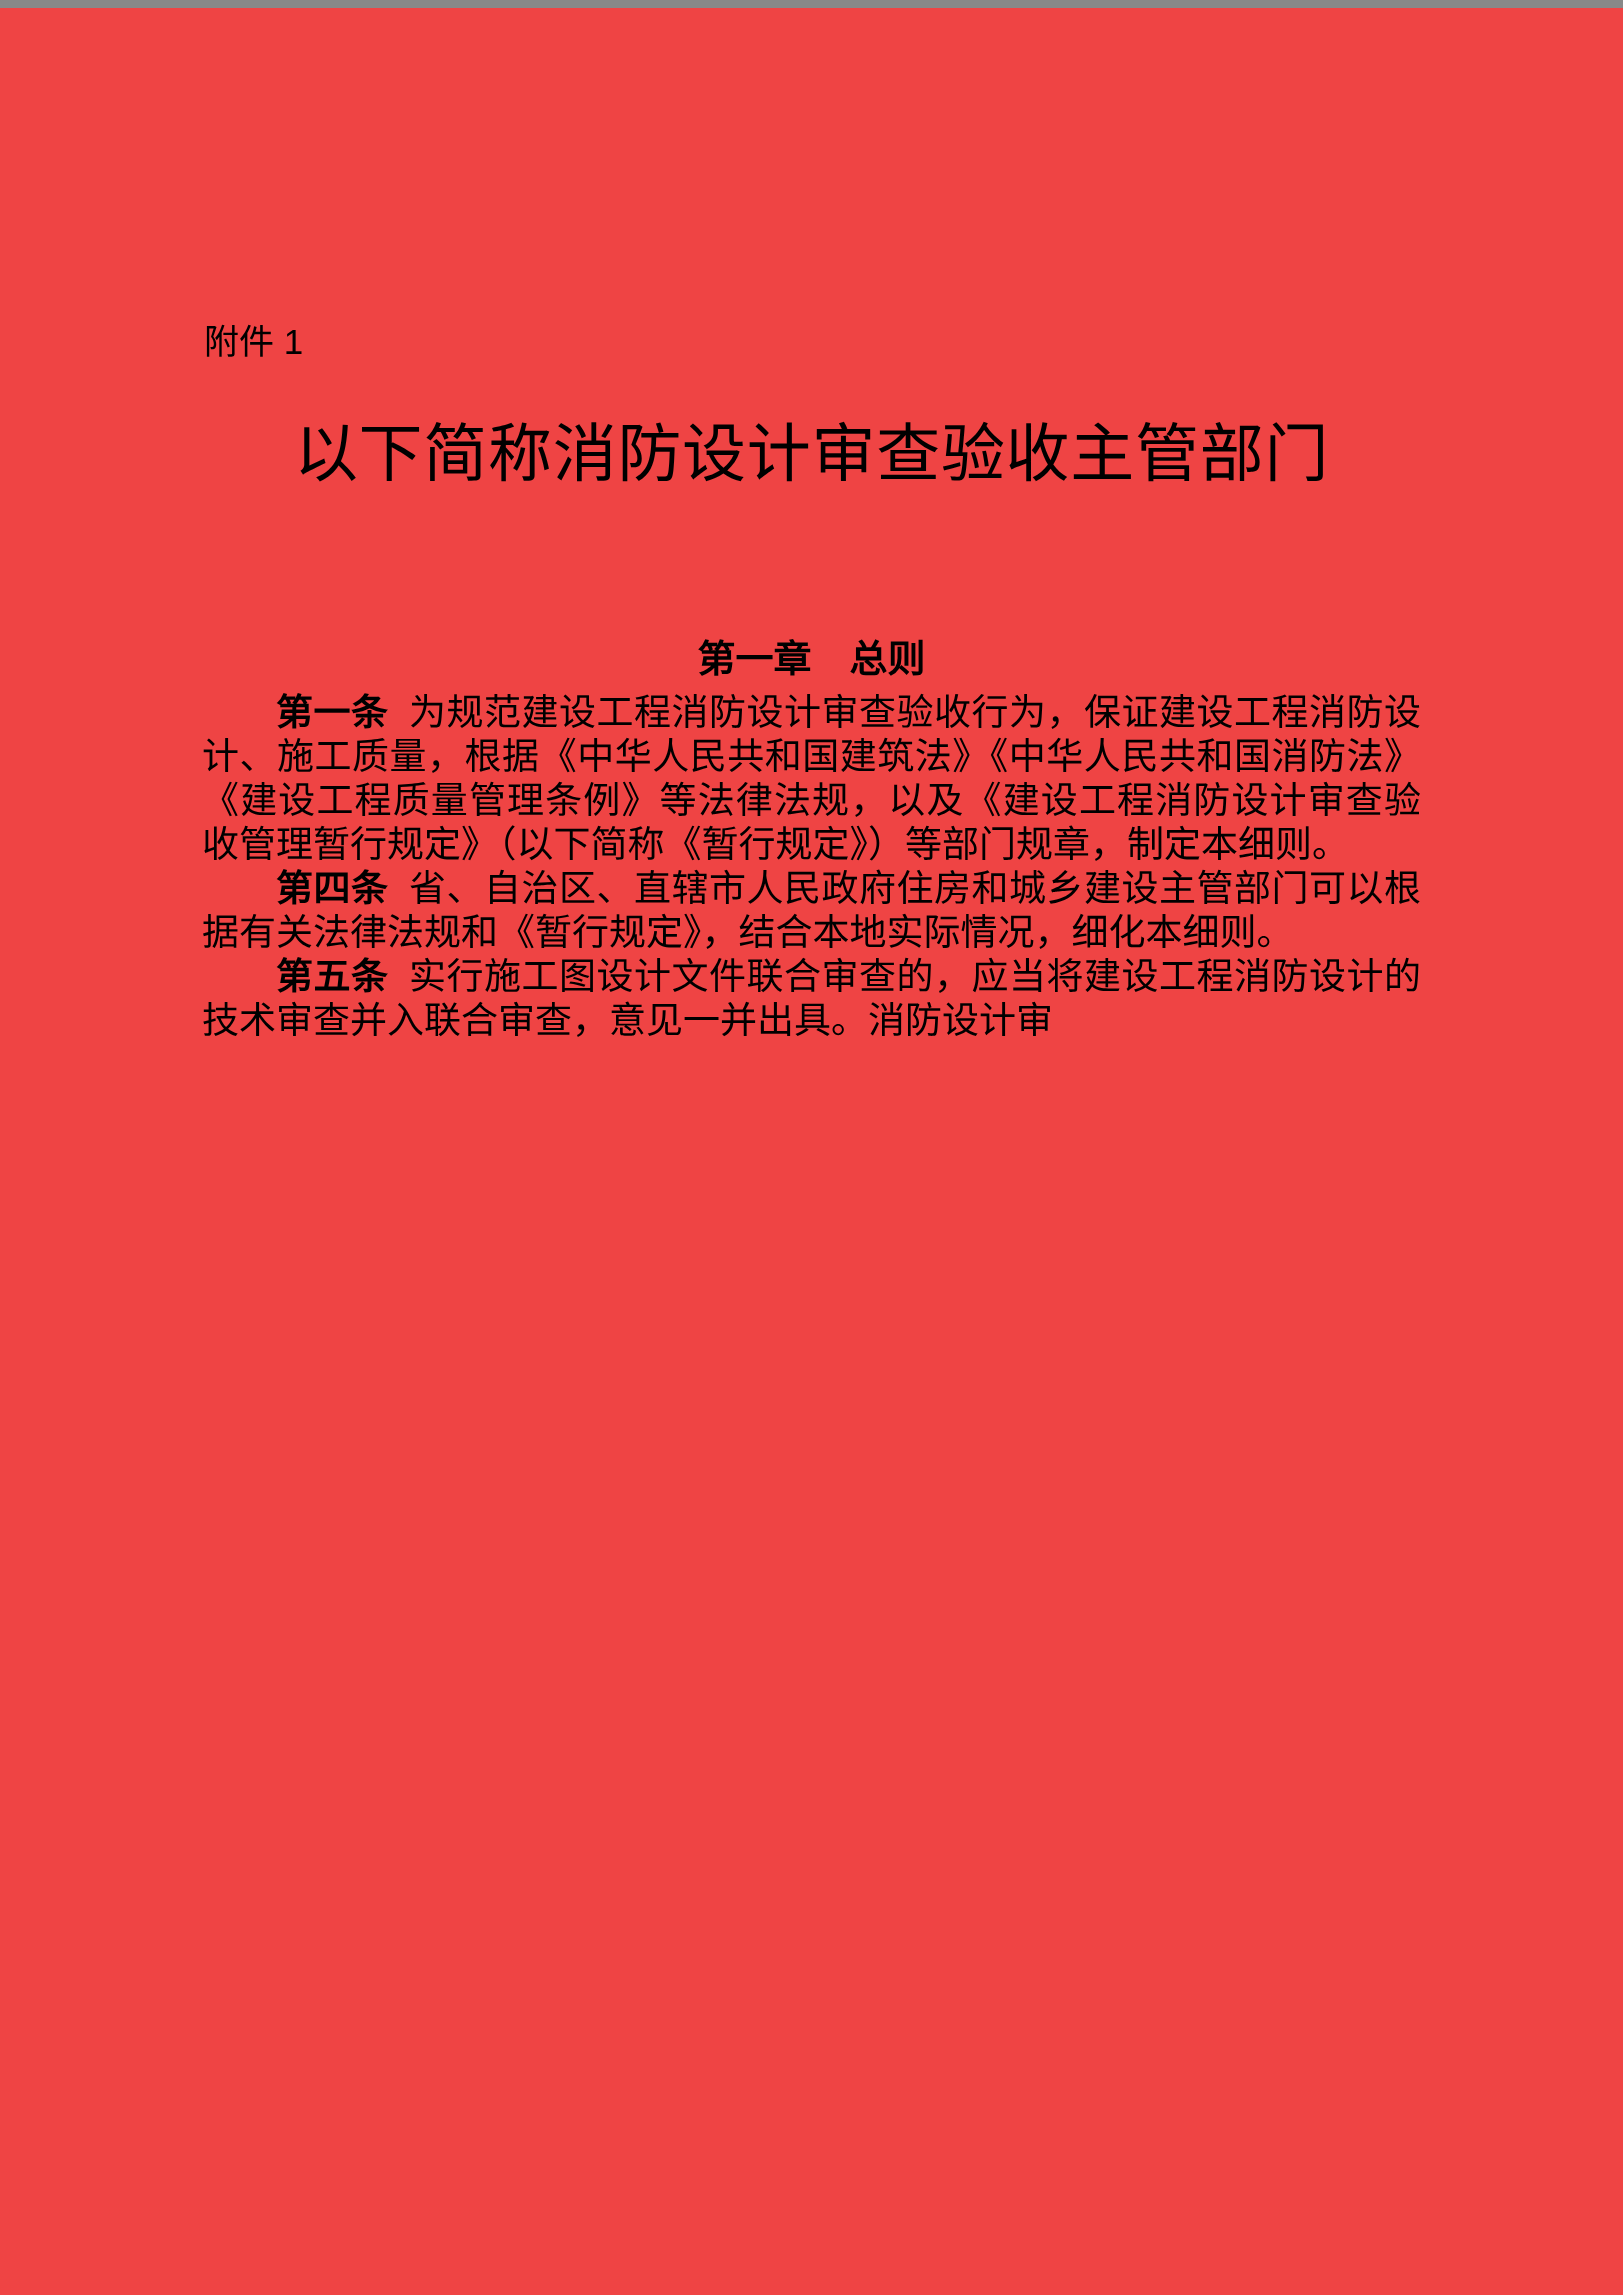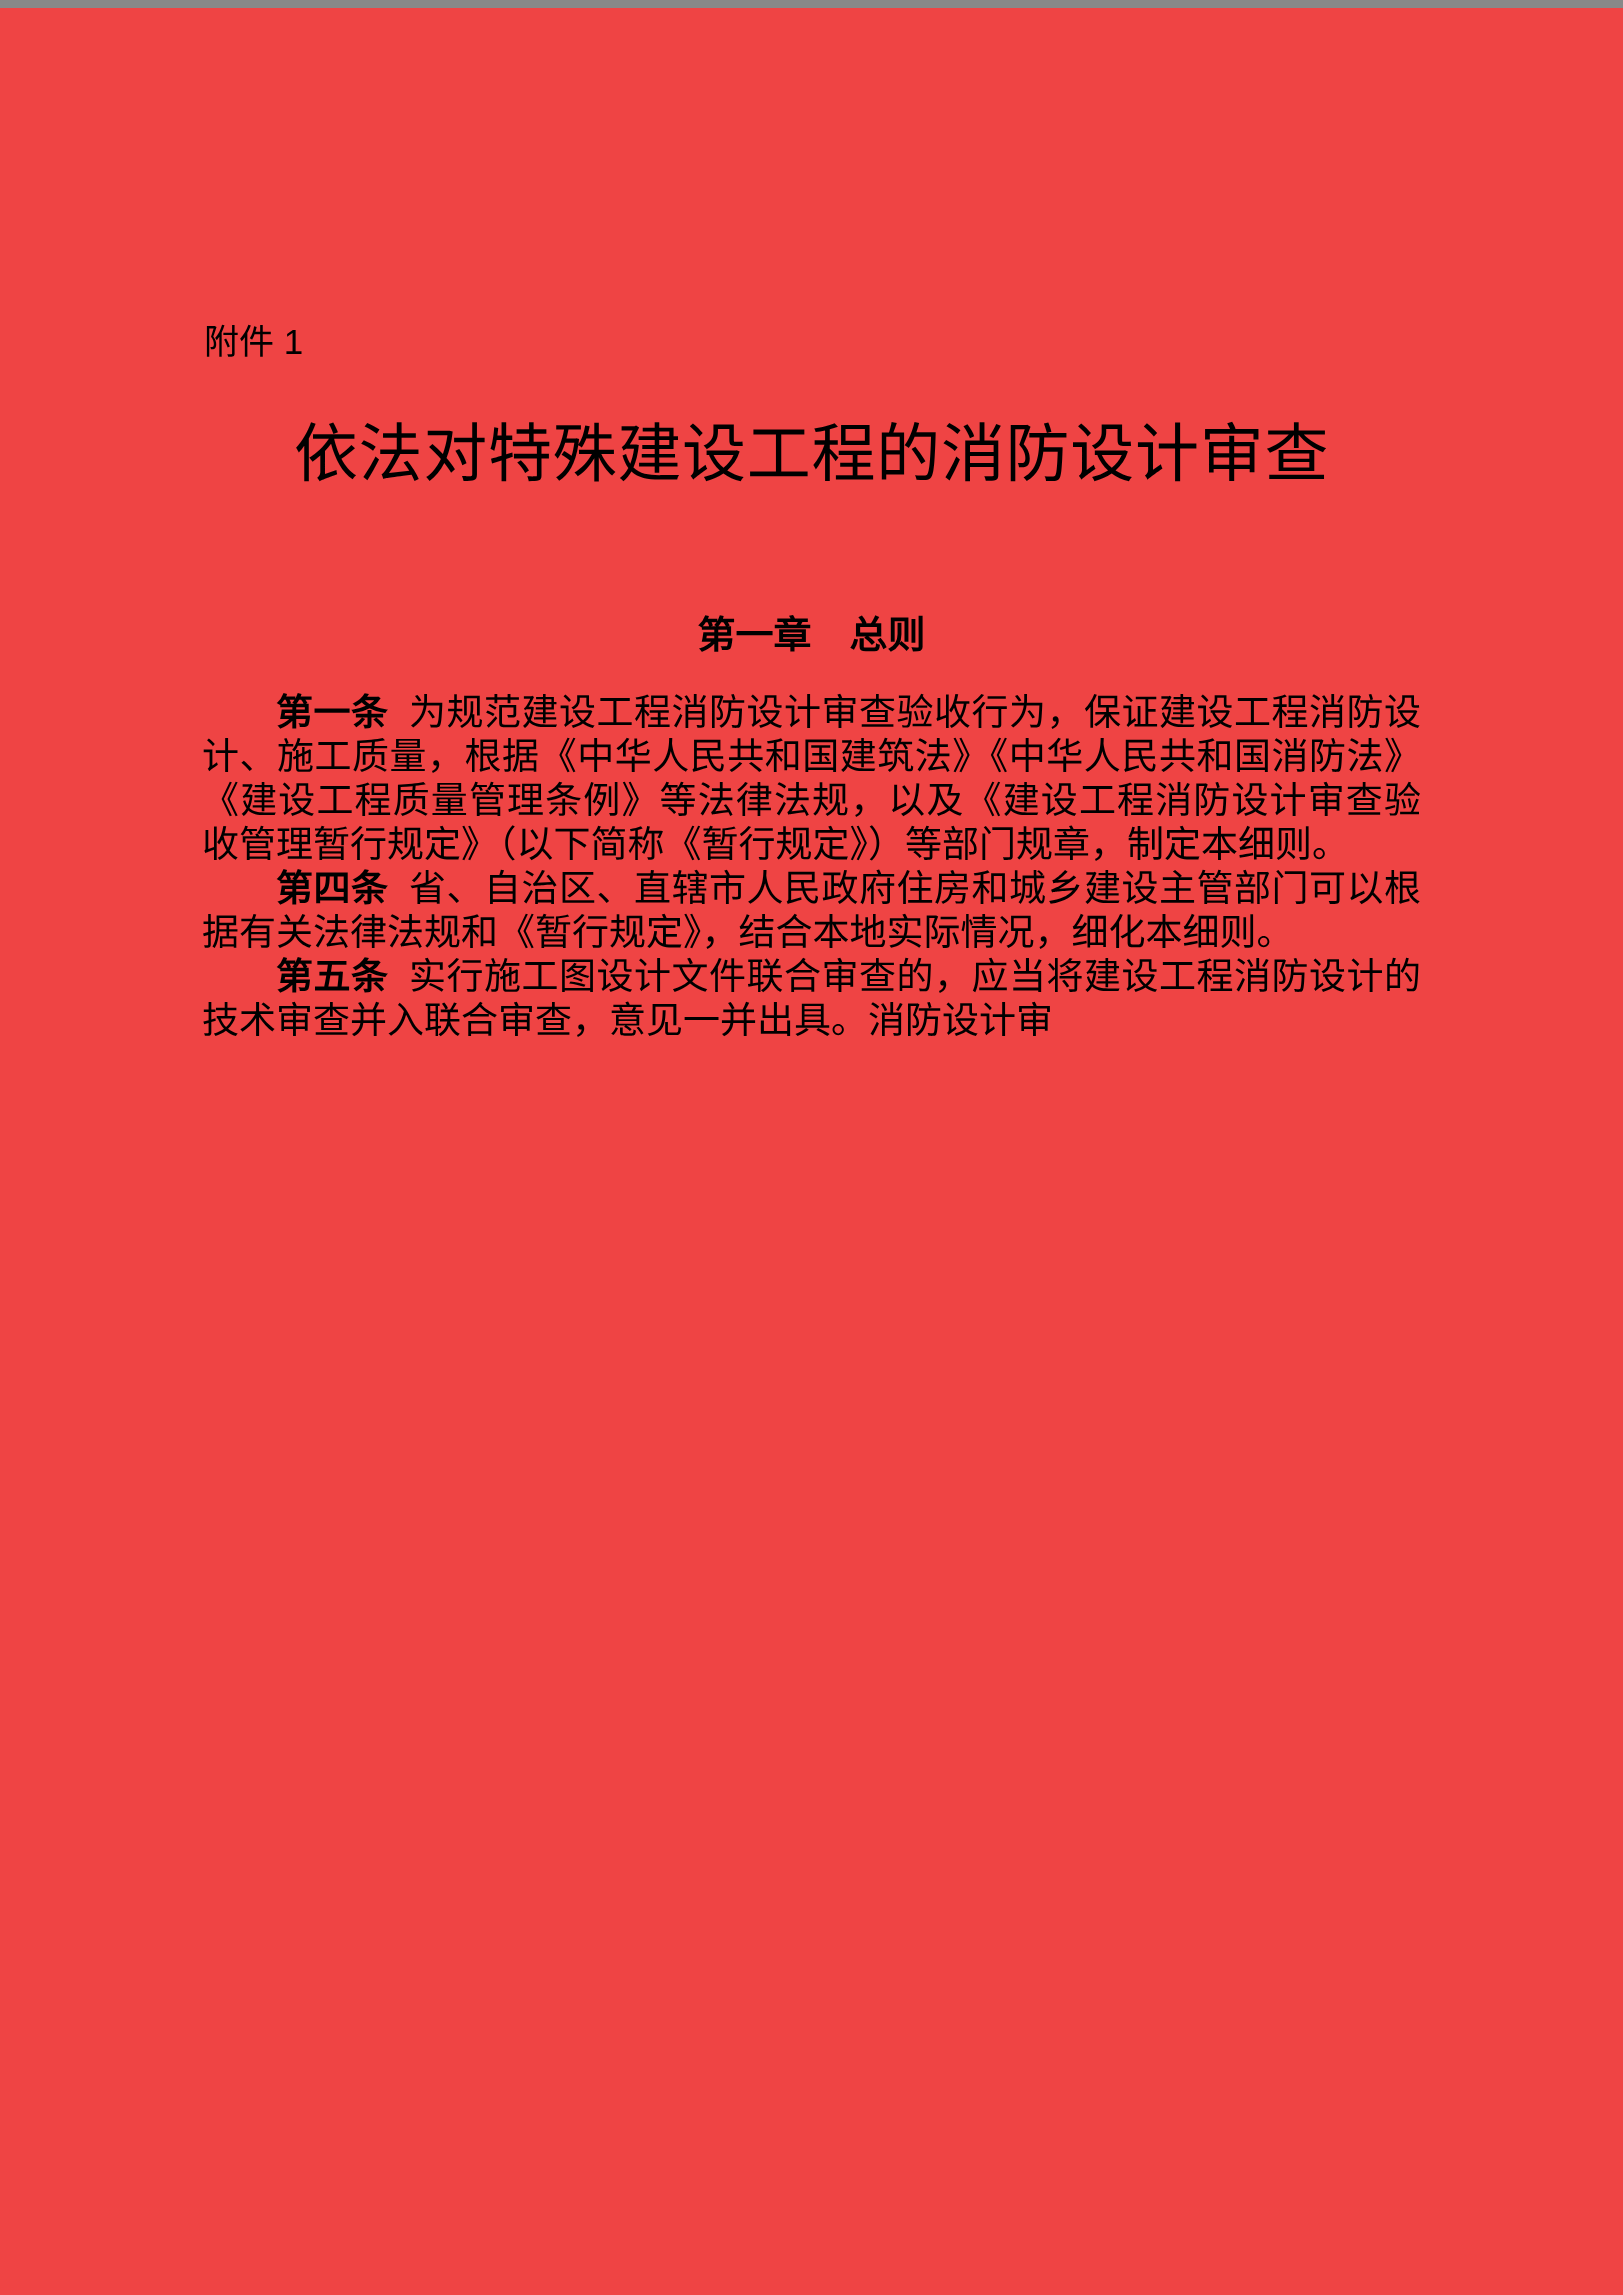--- a/index.html
+++ b/index.html
@@ -39,21 +39,21 @@
     font-size: 64px;
     font-weight: 400;
     line-height: 1.25;
     letter-spacing: 0.7px;
     white-space: nowrap;
   }
   
   .chapter {
     position: absolute;
     left: 0;
-    top: 603px;
+    top: 627px;
     width: 100%;
     margin: 0;
     text-align: center;
     font-family: "Liberation Sans", "DejaVu Sans", sans-serif;
     font-size: 38px;
     font-weight: 700;
     line-height: 1.3;
     white-space: nowrap;
   }
   
@@ -78,21 +78,21 @@
     margin-right: 0.55em;
   }
 </style>
 </head>
 <body>
 
 <div class="page">
 
   <div class="attachment">附件 1</div>
 
-  <h1 class="doc-title">依法对特殊建设工程的消防设计审查</h1>
+  <h1 class="doc-title">以下简称消防设计审查验收主管部门</h1>
 
   <h2 class="chapter">第一章　总则</h2>
 
   <div class="body-block">
 
     <p class="para">
       <span class="lead">第一条</span><span class="text">为规范建设工程消防设计审查验收行为，保证建设工程消防设计、施工质量，根据《中华人民共和国建筑法》《中华人民共和国消防法》《建设工程质量管理条例》等法律法规，以及《建设工程消防设计审查验收管理暂行规定》（以下简称《暂行规定》）等部门规章，制定本细则。</span>
     </p>
 
 

